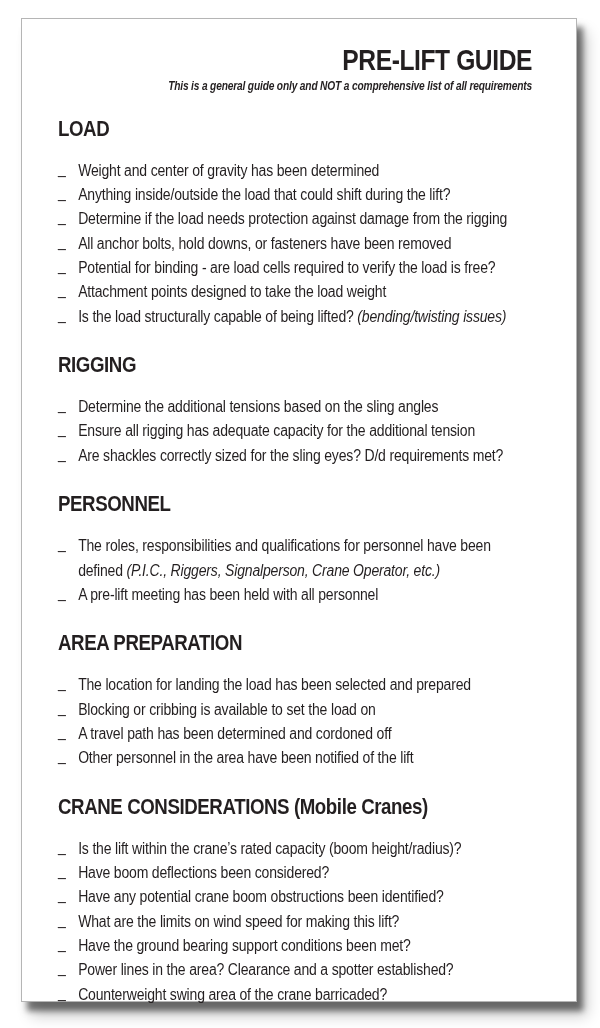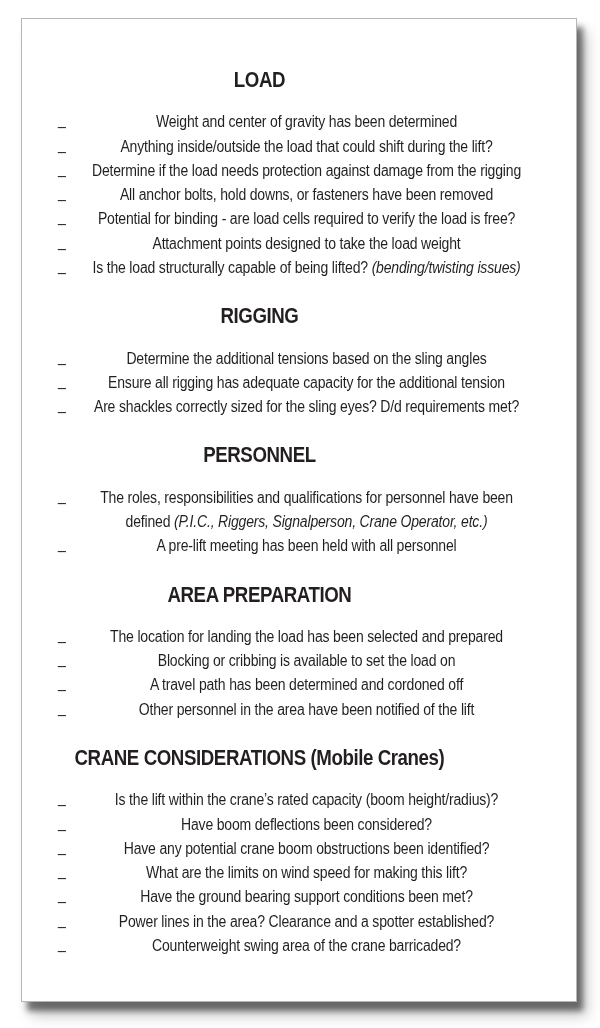--- a/index.html
+++ b/index.html
@@ -41,21 +41,21 @@
     margin-top: 3px;
     font-size: 12px;
     font-weight: bold;
     font-style: italic;
     letter-spacing: -0.2px;
     text-align: right;
     transform: scaleX(0.85);
     transform-origin: 100% 50%;
     white-space: nowrap;
   }
-  .section { margin-top: 24px; text-align: center; }
+  .section { margin-top: 24px; }
   .section-heading {
     font-size: 22px;
     font-weight: bold;
     line-height: 24px;
     letter-spacing: -0.5px;
     transform: scaleX(0.85);
     transform-origin: 0 50%;
     white-space: nowrap;
   }
   .checklist {
@@ -78,20 +78,24 @@
     left: 0;
     top: -2px;
     font-size: 16px;
   }
   .item-note { font-style: italic; }
 </style>
 </head>
 <body>
 
 <div class="card">
+  <header>
+    <div class="title">PRE-LIFT GUIDE</div>
+    <div class="subtitle">This is a general guide only and NOT a comprehensive list of all requirements</div>
+  </header>
   <div>
   <section class="section">
     <h2 class="section-heading">LOAD</h2>
     <ul class="checklist">
   <li>
     <span class="checkbox-blank">_</span><span>Weight and center of gravity has been determined</span>
   </li>
 
   <li>
     <span class="checkbox-blank">_</span><span>Anything inside/outside the load that could shift during the lift?</span>

